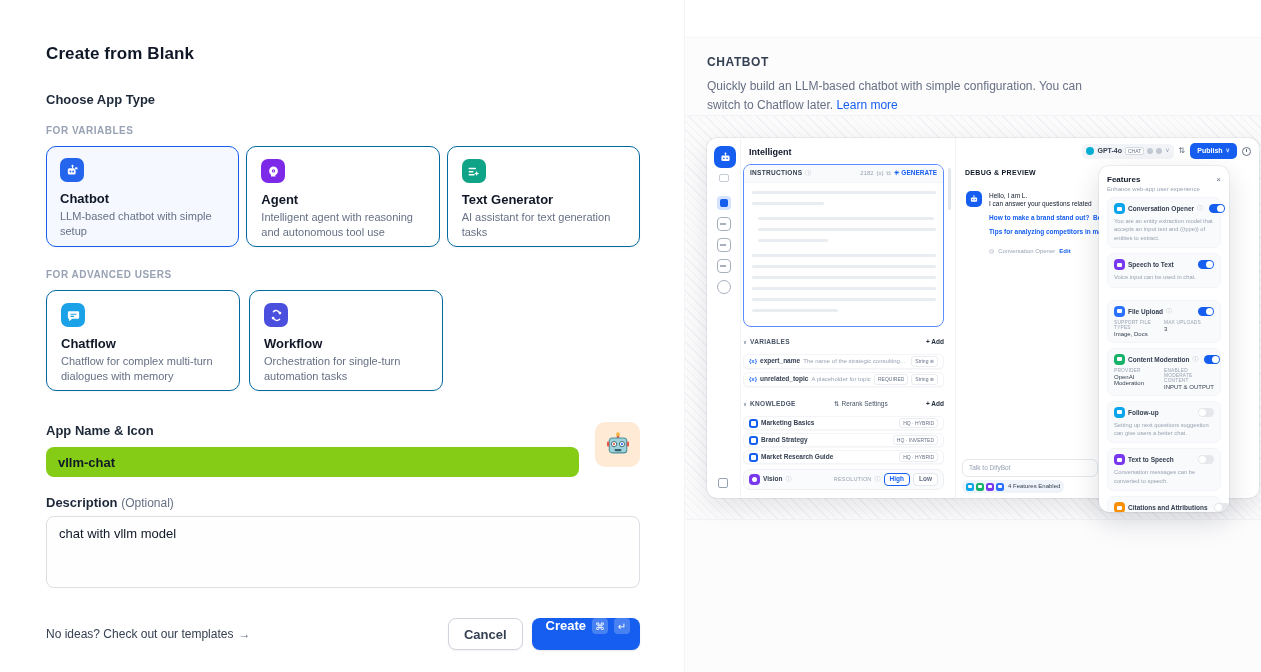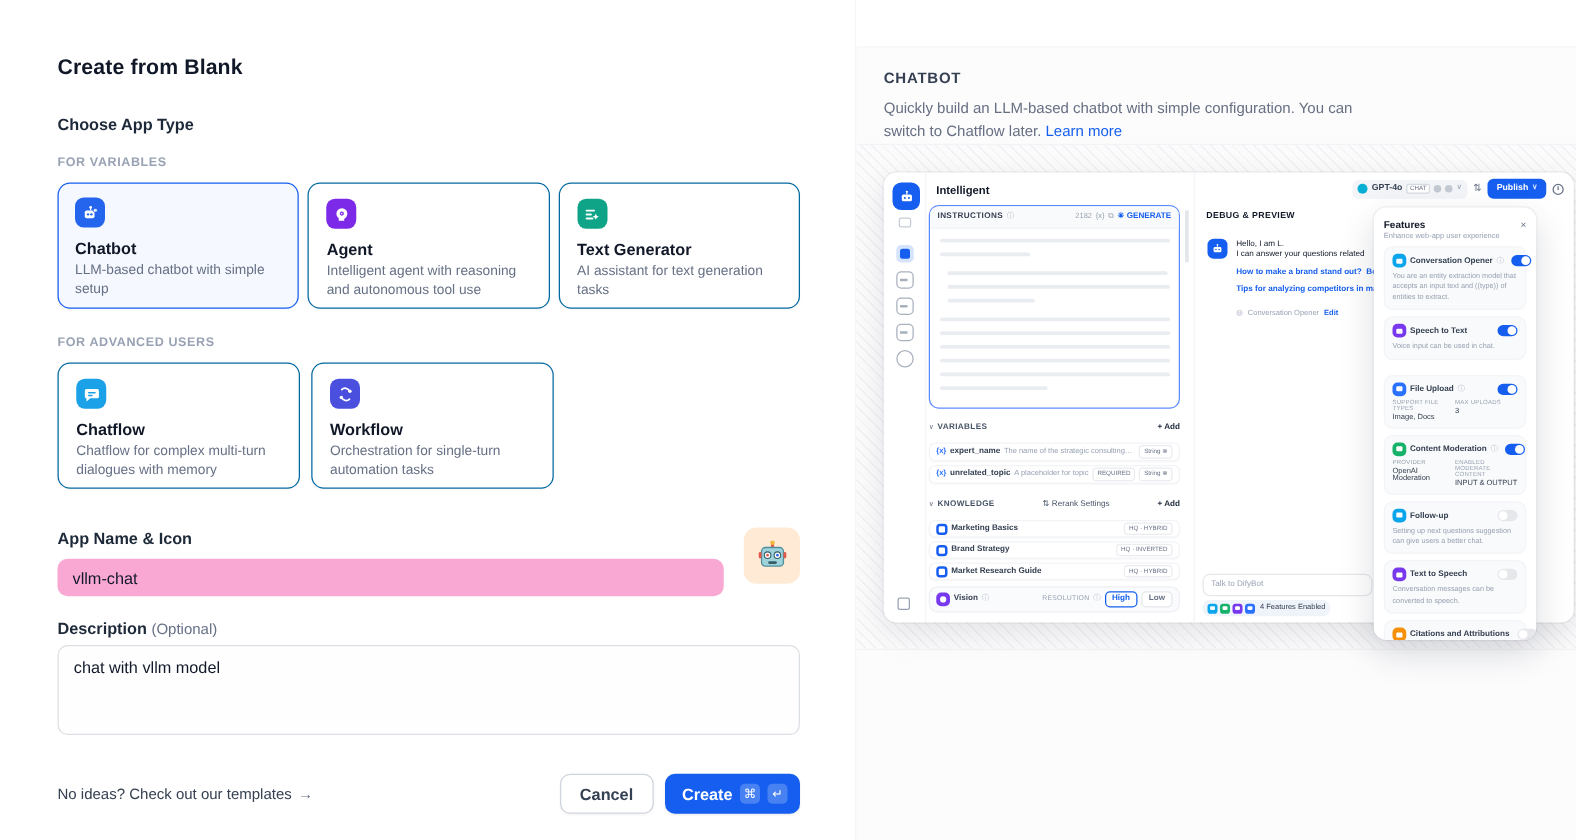--- a/index.html
+++ b/index.html
@@ -16,30 +16,30 @@
   .card.selected { border:1.5px solid #155EEF; background:#F5F8FF; padding:11px 13px; }
   .card-icon { width:24px; height:24px; border-radius:7px; display:flex; align-items:center; justify-content:center; }
   .card-name { margin-top:9px; font-size:13px; font-weight:700; color:#101828; }
   .card-desc { margin-top:3px; font-size:11px; color:#667085; line-height:1.35; }
   .ic-chatbot { background:#2565EE; } .ic-agent { background:#7D2AE8; } .ic-textgen { background:#0FA387; }
   .ic-chatflow { background:#1BA1E8; } .ic-workflow { background:#4A4FDE; }
 
   .form-label { margin-top:32px; font-size:13px; font-weight:700; color:#1D2939; }
   .opt { font-weight:400; color:#667085; font-size:12px; }
   .name-wrap { position:relative; width:594px; }
-  .app-name-input { margin-top:9px; width:533px; height:30px; background:#f9a8d4; border:none; outline:none; border-radius:8px; padding:0 12px; font-size:13px; color:#101828; font-family:"Liberation Sans",sans-serif; }
+  .app-name-input { margin-top:9px; width:533px; height:30px; background:#84cc16; border:none; outline:none; border-radius:8px; padding:0 12px; font-size:13px; color:#101828; font-family:"Liberation Sans",sans-serif;font-weight:bold; }
   .app-icon-btn { position:absolute; right:0; top:-1px; width:45px; height:45px; background:#FFEAD5; border-radius:10px; border:none; cursor:pointer; display:flex; align-items:center; justify-content:center; }
   .desc-label { margin-top:18px; }
   .desc-area { margin-top:6px; width:594px; height:72px; border:1px solid #DCDFE4; border-radius:8px; background:#FEFEFE; padding:8px 12px; font-size:13px; color:#101828; font-family:"Liberation Sans",sans-serif; resize:none; outline:none; line-height:1.4; }
   .m-footer { margin-top:26px; width:594px; display:flex; align-items:center; }
   .tpl-link { font-size:12px; color:#354052; cursor:pointer; display:flex; align-items:center; gap:5px; }
   .tpl-arrow { color:#667085; font-size:12px; }
   .spacer { flex:1; }
   .btn-cancel { height:32px; padding:0 15px; border:1px solid #D0D5DD; background:#fff; border-radius:8px; font-size:13px; font-weight:600; color:#354052; cursor:pointer; box-shadow:0 1px 2px rgba(16,24,40,.05); font-family:"Liberation Sans",sans-serif; }
-  .btn-create { height:32px; margin-left:9px; padding:0 10px 0 14px; border:none; background:#155EEF; border-radius:8px; font-size:13px; font-weight:700; color:#fff; cursor:pointer; display:flex; align-items:center; gap:6px; box-shadow:0 1px 2px rgba(16,24,40,.1); font-family:"Liberation Sans",sans-serif; }
+  .btn-create { height:32px; margin-left:9px; padding:0 10px 0 14px; border:none; background:#155EEF; border-radius:8px; font-size:13px; font-weight:700; color:#fff; cursor:pointer; display:flex; align-items:flex-start; gap:6px; box-shadow:0 1px 2px rgba(16,24,40,.1); font-family:"Liberation Sans",sans-serif; }
   .kbd { width:16px; height:16px; border-radius:4px; background:rgba(255,255,255,.22); font-size:10px; display:inline-flex; align-items:center; justify-content:center; font-weight:400; }
 
   
   .right { position:absolute; left:684px; top:0; width:577px; height:672px; background:#FCFCFD; border-left:1px solid #F2F4F7; }
   .right-top { height:38px; background:#fff; border-bottom:1px solid #F5F6F8; }
   .side-head { margin:17px 0 0 22px; font-size:12px; font-weight:700; color:#354052; letter-spacing:.6px; }
   .side-desc { margin:8px 22px 0 22px; width:396px; font-size:12px; color:#676F83; line-height:1.55; }
   .learn-more { color:#155EEF; font-weight:500; cursor:pointer; text-decoration:none; }
   .pattern { position:absolute; left:0; top:115px; width:577px; height:405px;
      background:repeating-linear-gradient(45deg,#FBFBFC 0 5px,#F0F1F4 5px 6px); border-top:1px solid #F2F3F6; border-bottom:1px solid #F2F3F6; }

